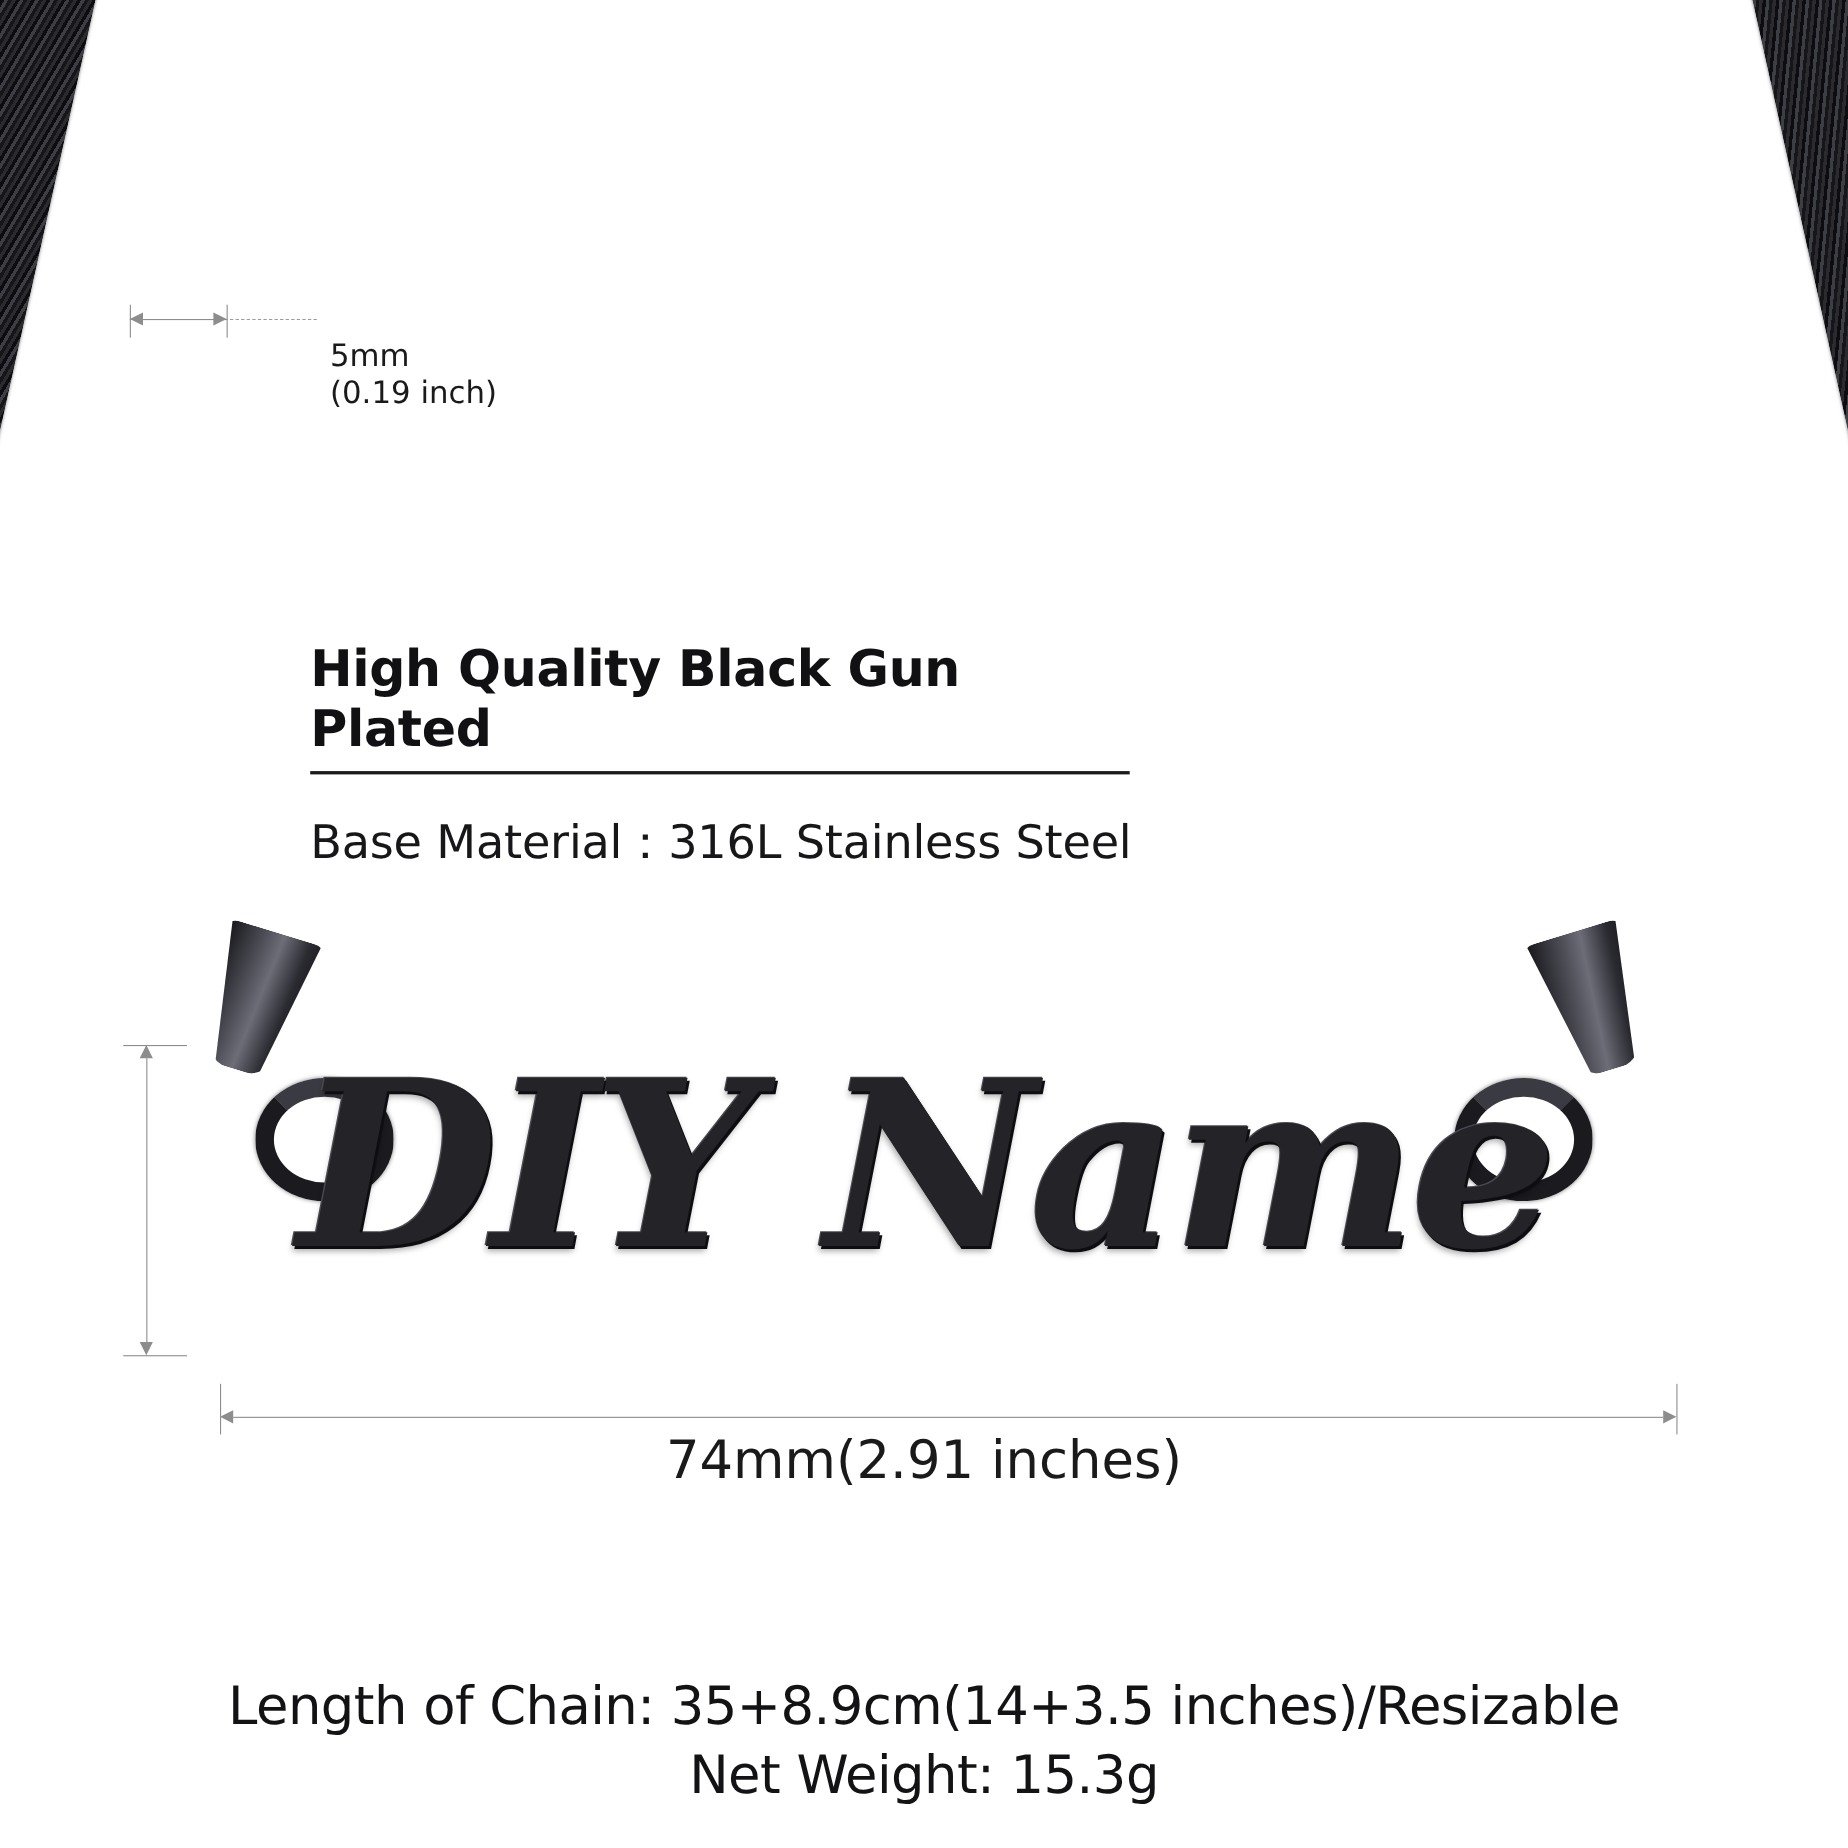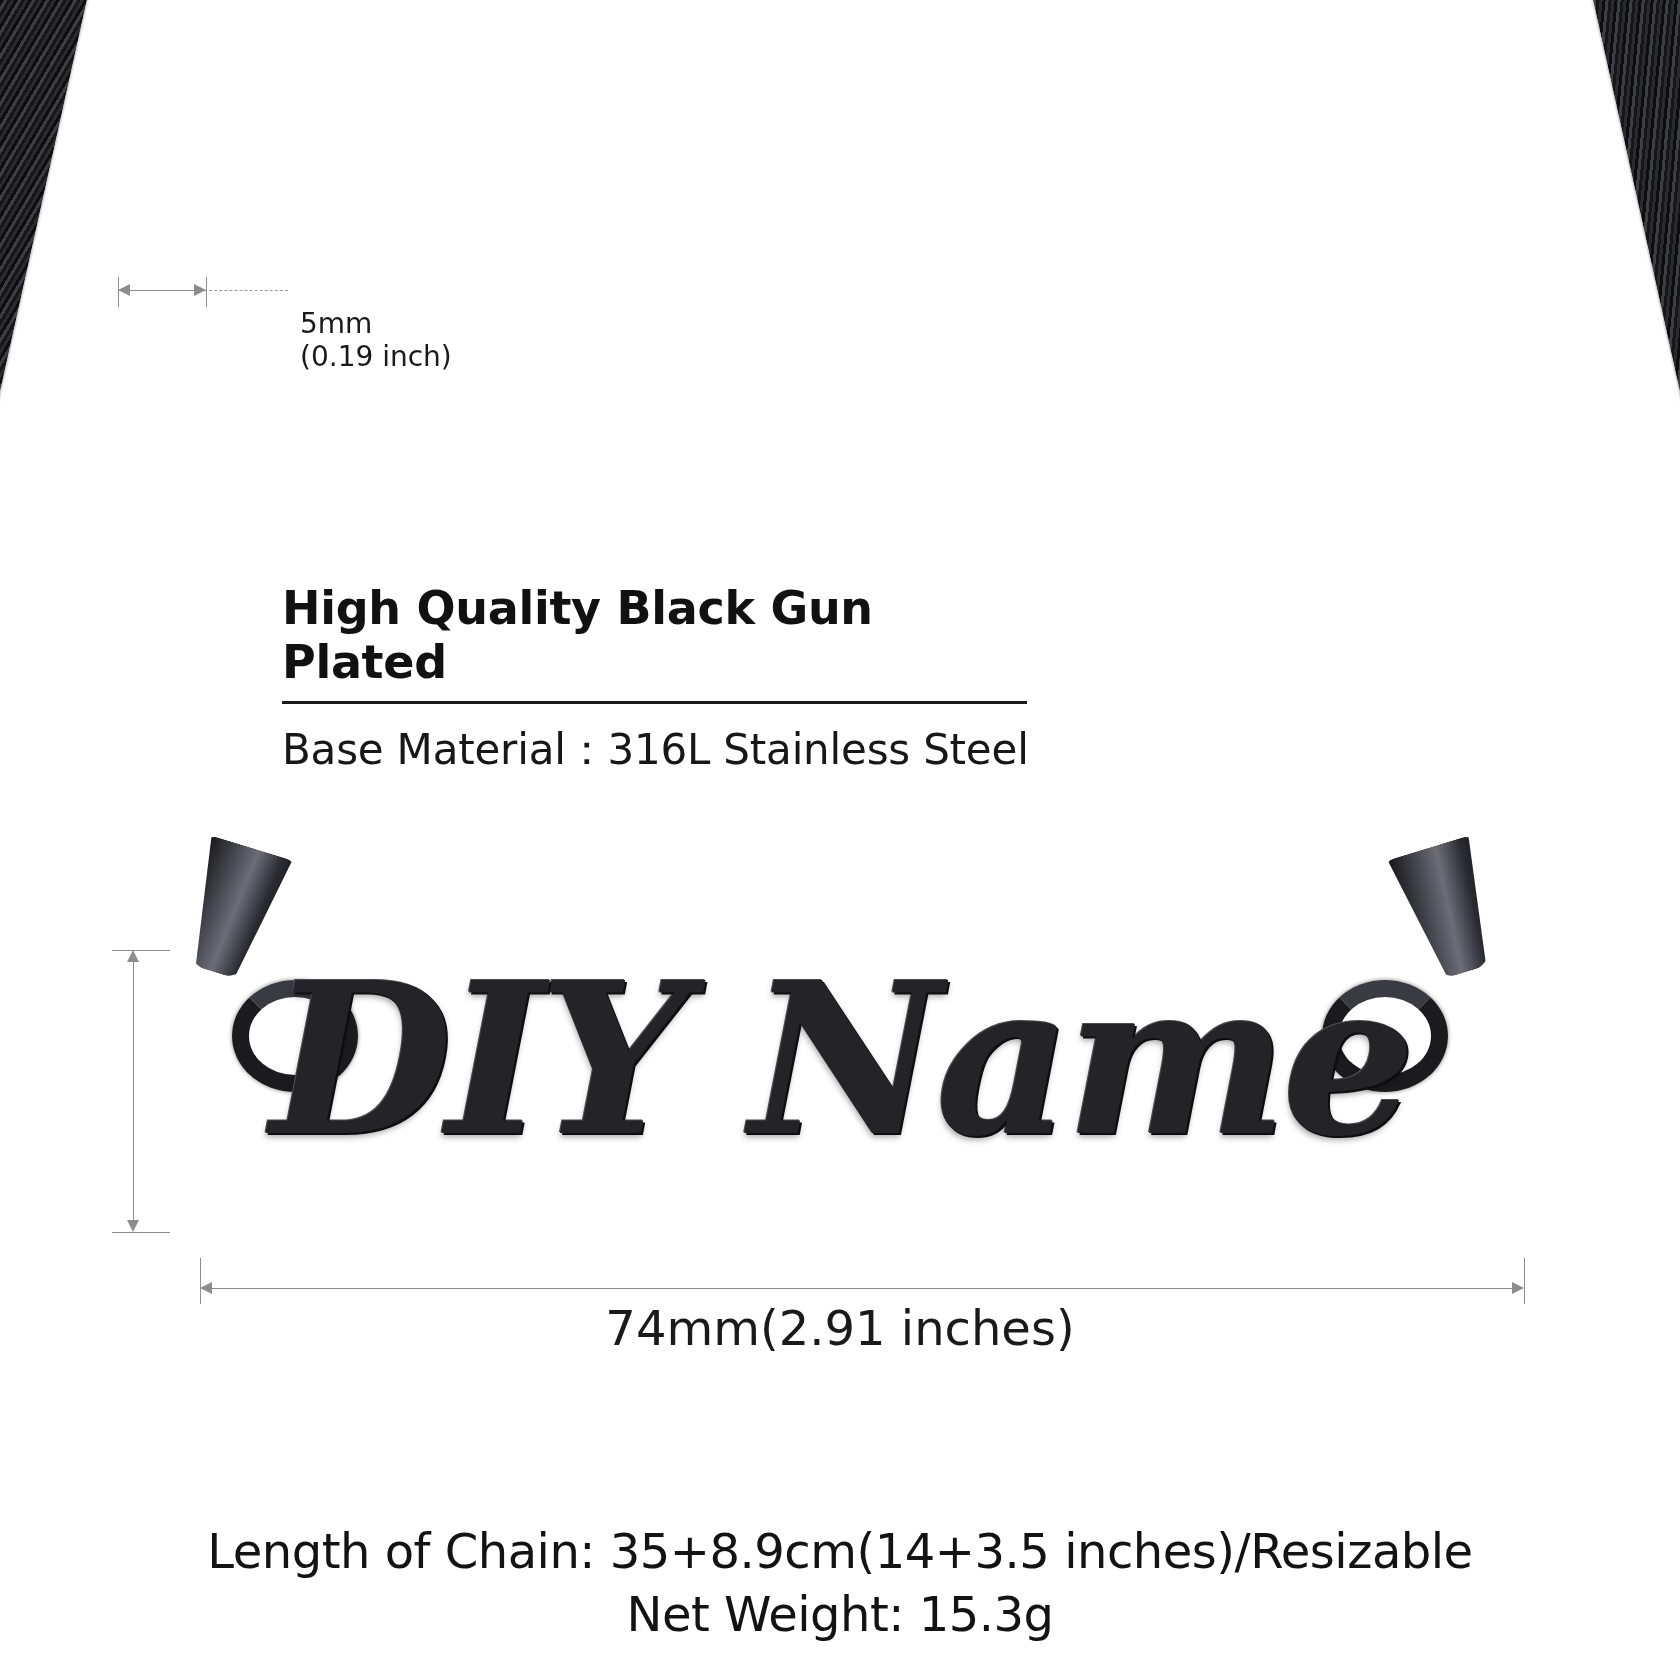--- a/index.html
+++ b/index.html
@@ -201,21 +201,21 @@
     letter-spacing: -0.3px;
   }
   .material-rule {
     height: 3px;
     background: #1a1a1a;
     width: 745px;
   }
   .material-sub {
     font-size: 42px;
     color: #17171a;
-    padding-top: 18px;
+    padding-top: 34px;
     letter-spacing: -0.2px;
   }
 
   
   .footer {
     position: absolute;
     left: 0;
     right: 0;
     top: 1520px;
     text-align: center;

